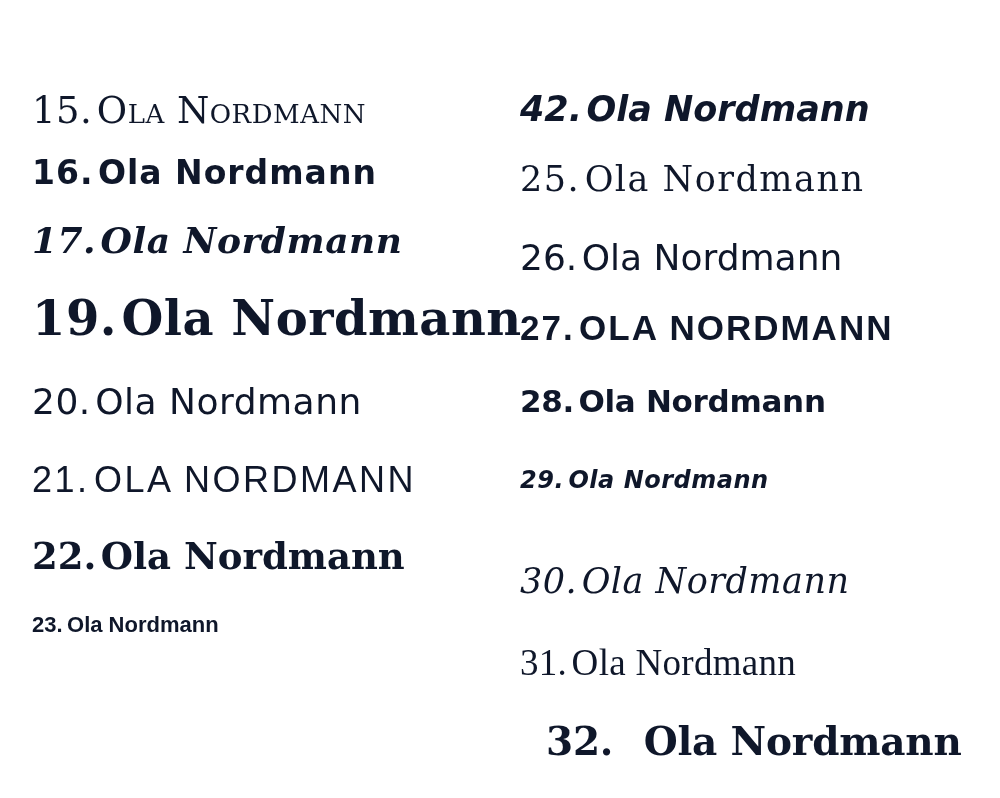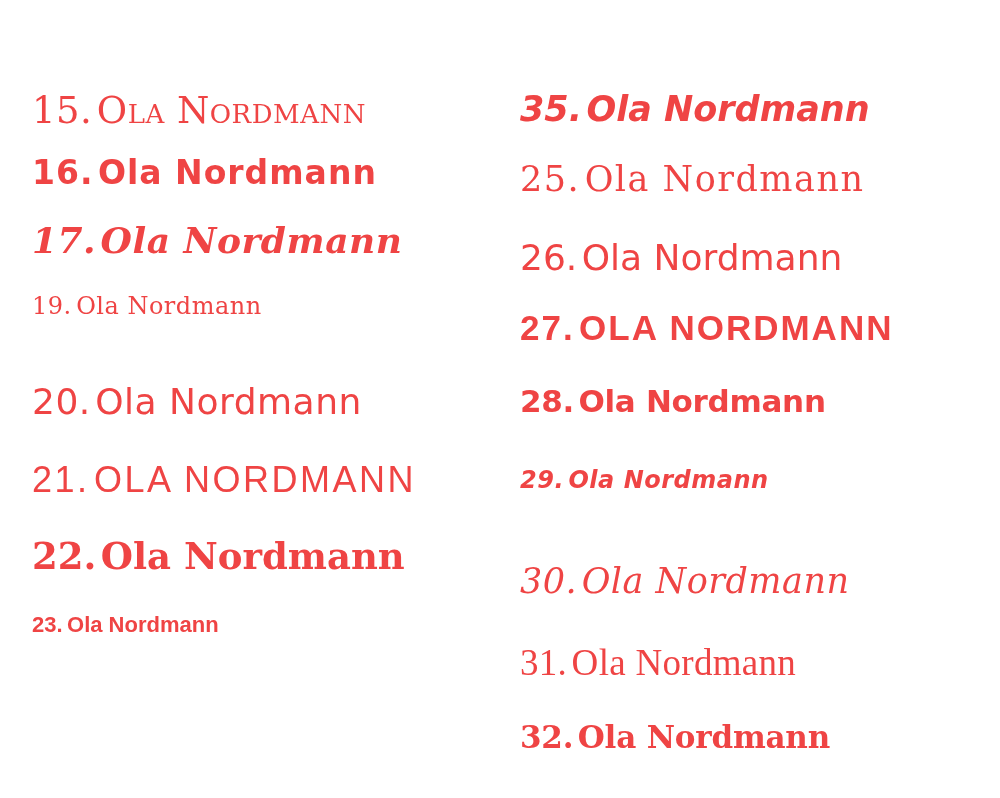--- a/index.html
+++ b/index.html
@@ -51,21 +51,21 @@
   }
   .col-left {
     padding-left: 32px;
   }
   .col-right {
     padding-left: 20px;
   }
   .row {
     display: block;
     white-space: nowrap;
-    color: #ef4444;
+    color: #0f172a;
     line-height: 1.0;
   }
   
   .l0 { height: 64px; }
   .l1 { height: 66px; }
   .l2 { height: 72px; }
   .l3 { height: 66px; }
   .l4 { height: 90px; }
   .l5 { height: 78px; }
   .l6 { height: 76px; }
@@ -103,22 +103,22 @@
     letter-spacing: 0.5px;
   }
   .fs-serif-smallcaps-light {
     font-family: "Liberation Serif", serif;
     font-size: 38px;
     font-variant: small-caps;
     letter-spacing: 2px;
   }
   .fs-blackletter {
     font-family: "DejaVu Serif", serif;
-    font-weight: normal;
-    font-size: 24px;
+    font-weight: bold;
+    font-size: 48px;
     letter-spacing: 0.5px;
   }
   .fs-rounded-sans {
     font-family: "DejaVu Sans", sans-serif;
     font-size: 36px;
     letter-spacing: 0.5px;
   }
   .fs-allcaps-condensed {
     font-family: "Liberation Sans", sans-serif;
     font-size: 36px;
@@ -179,22 +179,23 @@
     letter-spacing: 0.5px;
   }
   .fs-plain-serif {
     font-family: "Liberation Serif", serif;
     font-size: 37px;
     letter-spacing: 0.3px;
   }
   .fs-bold-slab-final {
     font-family: "DejaVu Serif", serif;
     font-weight: bold;
-    font-size: 31px;
+    font-size: 39px;
     letter-spacing: -0.2px;
+    margin-left: 26px;
   }
 </style>
 </head>
 <body>
 
 <div class="page">
 
 
   <div class="columns">
 
@@ -228,21 +229,21 @@
         <span class="fs-blackletter-heavy">Ola Nordmann</span>
       </div>
       <div class="row l8">
         <span class="fs-marker-bold">23.</span>
         <span class="fs-marker-bold">Ola Nordmann</span>
       </div>
     </div>
 
     <div class="col col-right">
       <div class="row r0">
-        <span class="fs-brush-bold-italic">35.</span>
+        <span class="fs-brush-bold-italic">42.</span>
         <span class="fs-brush-bold-italic">Ola Nordmann</span>
       </div>
       <div class="row r1">
         <span class="fs-serif-outline-caps">25.</span>
         <span class="fs-serif-outline-caps">Ola Nordmann</span>
       </div>
       <div class="row r2">
         <span class="fs-casual-sans">26.</span>
         <span class="fs-casual-sans">Ola Nordmann</span>
       </div>

